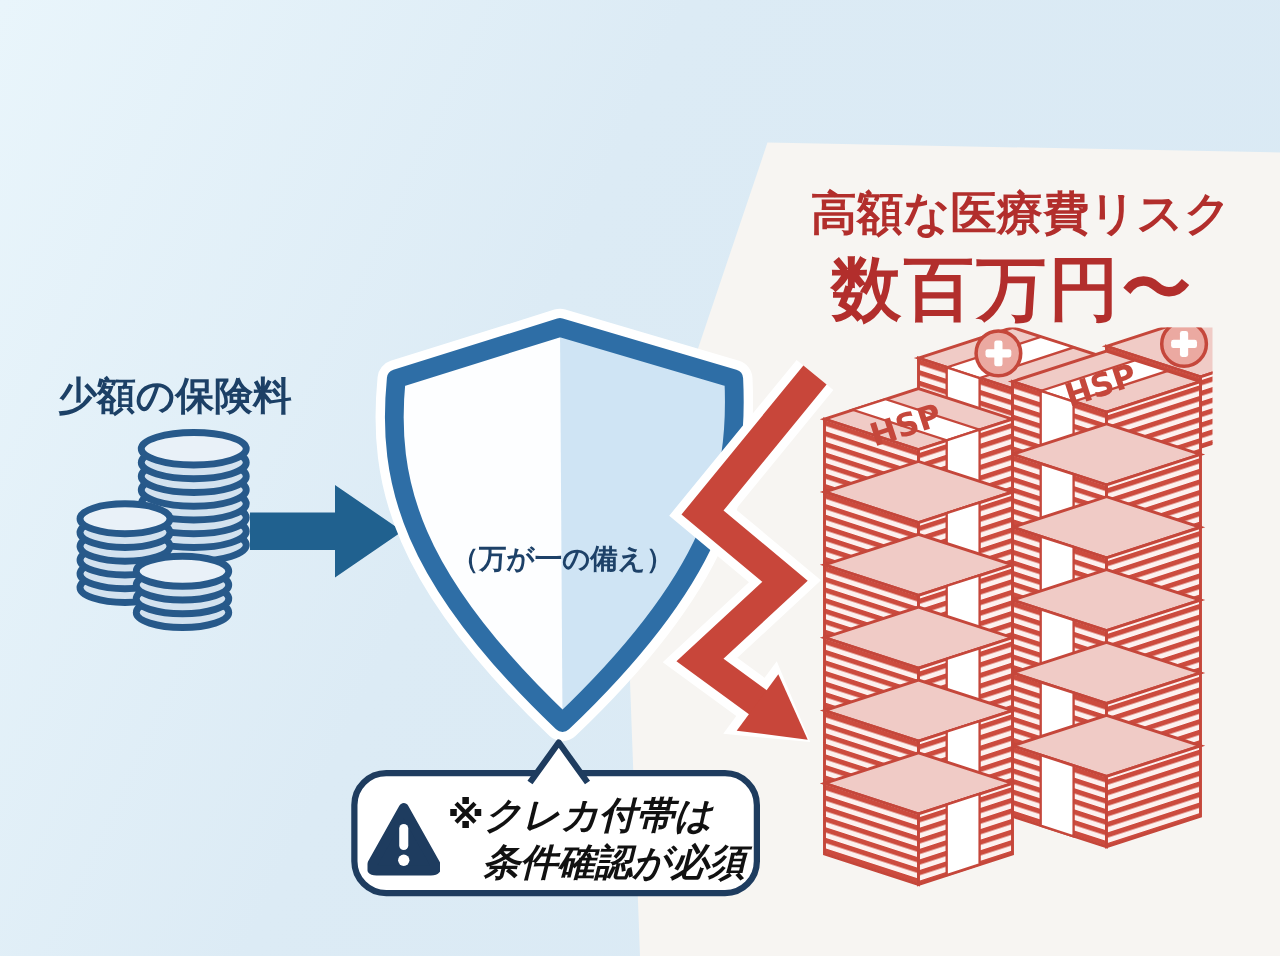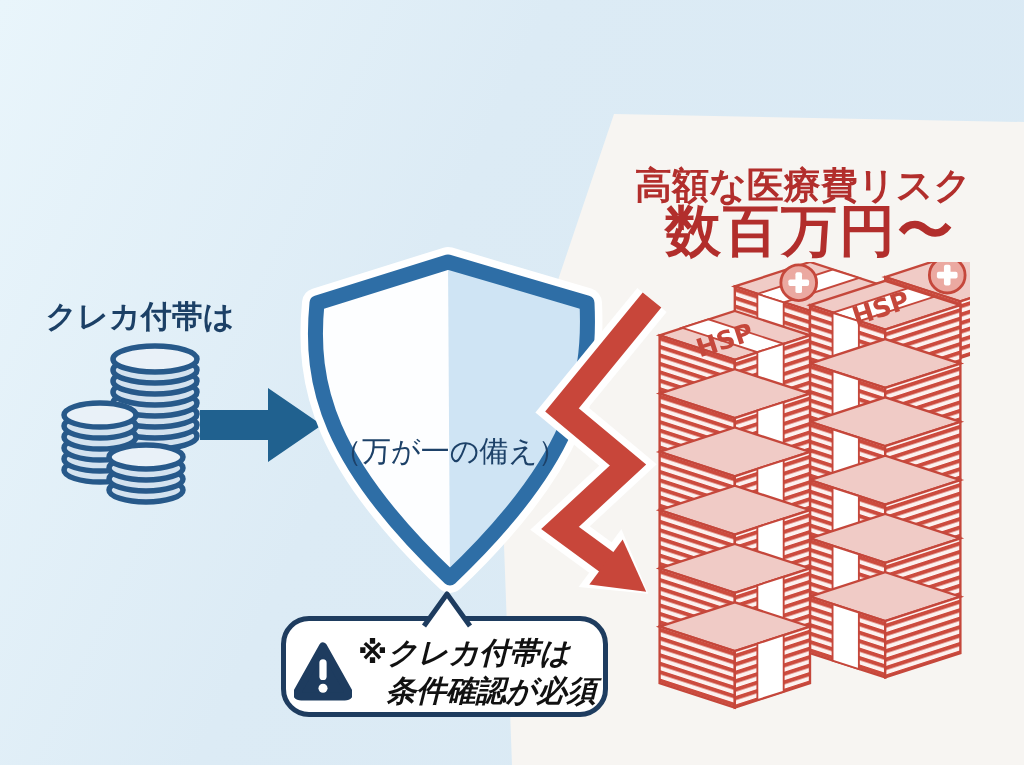--- a/index.html
+++ b/index.html
@@ -21,24 +21,24 @@
   .shield-label{
     left:250px;top:203px;width:400px;text-align:center;
     font-size:33px;font-weight:800;color:#1c4066;
   }
   .shield-main{
     left:330px;top:348px;width:240px;text-align:center;
     font-size:75px;font-weight:800;color:#1d4168;line-height:1;
   }
   .shield-sub{
     left:310px;top:432px;width:280px;text-align:center;
-    font-size:29px;font-weight:400;color:#1d4168;
+    font-size:22px;font-weight:700;color:#1d4168;
   }
   .risk-heading{
-    left:635px;top:161px;width:350px;text-align:left;
+    left:635px;top:146px;width:350px;text-align:right;
     font-size:37px;font-weight:800;color:#b22e2c;
   }
   .risk-amount{
     left:635px;top:194px;width:350px;text-align:center;
     font-size:56px;font-weight:800;color:#b22e2c;letter-spacing:2px;
   }
   .note-box{
     left:281px;top:616px;width:327px;height:101px;
     background:#ffffff;border:5px solid #1e3c5f;border-radius:28px;
     box-sizing:border-box;
@@ -56,21 +56,21 @@
 </head>
 <body>
 
 <div class="canvas">
 
   <svg class="bg-wedge">
     <polygon points="614,114 1024,122 1024,765 512,765 504,545 556,286" fill="#f7f5f2"></polygon>
   </svg>
 
 
-  <div class="abs premium-label">クレカ付帯は</div>
+  <div class="abs premium-label">少額の保険料</div>
 
   <svg class="abs coins" width="150" height="168" viewBox="0 0 150 168">
 
     <g stroke="#27598a" stroke-width="5.5" fill="#d3e2ef">
       <ellipse cx="97" cy="96" rx="42" ry="13"></ellipse>
       <ellipse cx="97" cy="85" rx="42" ry="13"></ellipse>
       <ellipse cx="97" cy="74" rx="42" ry="13"></ellipse>
       <ellipse cx="97" cy="63" rx="42" ry="13"></ellipse>
       <ellipse cx="97" cy="52" rx="42" ry="13"></ellipse>
       <ellipse cx="97" cy="41" rx="42" ry="13"></ellipse>

